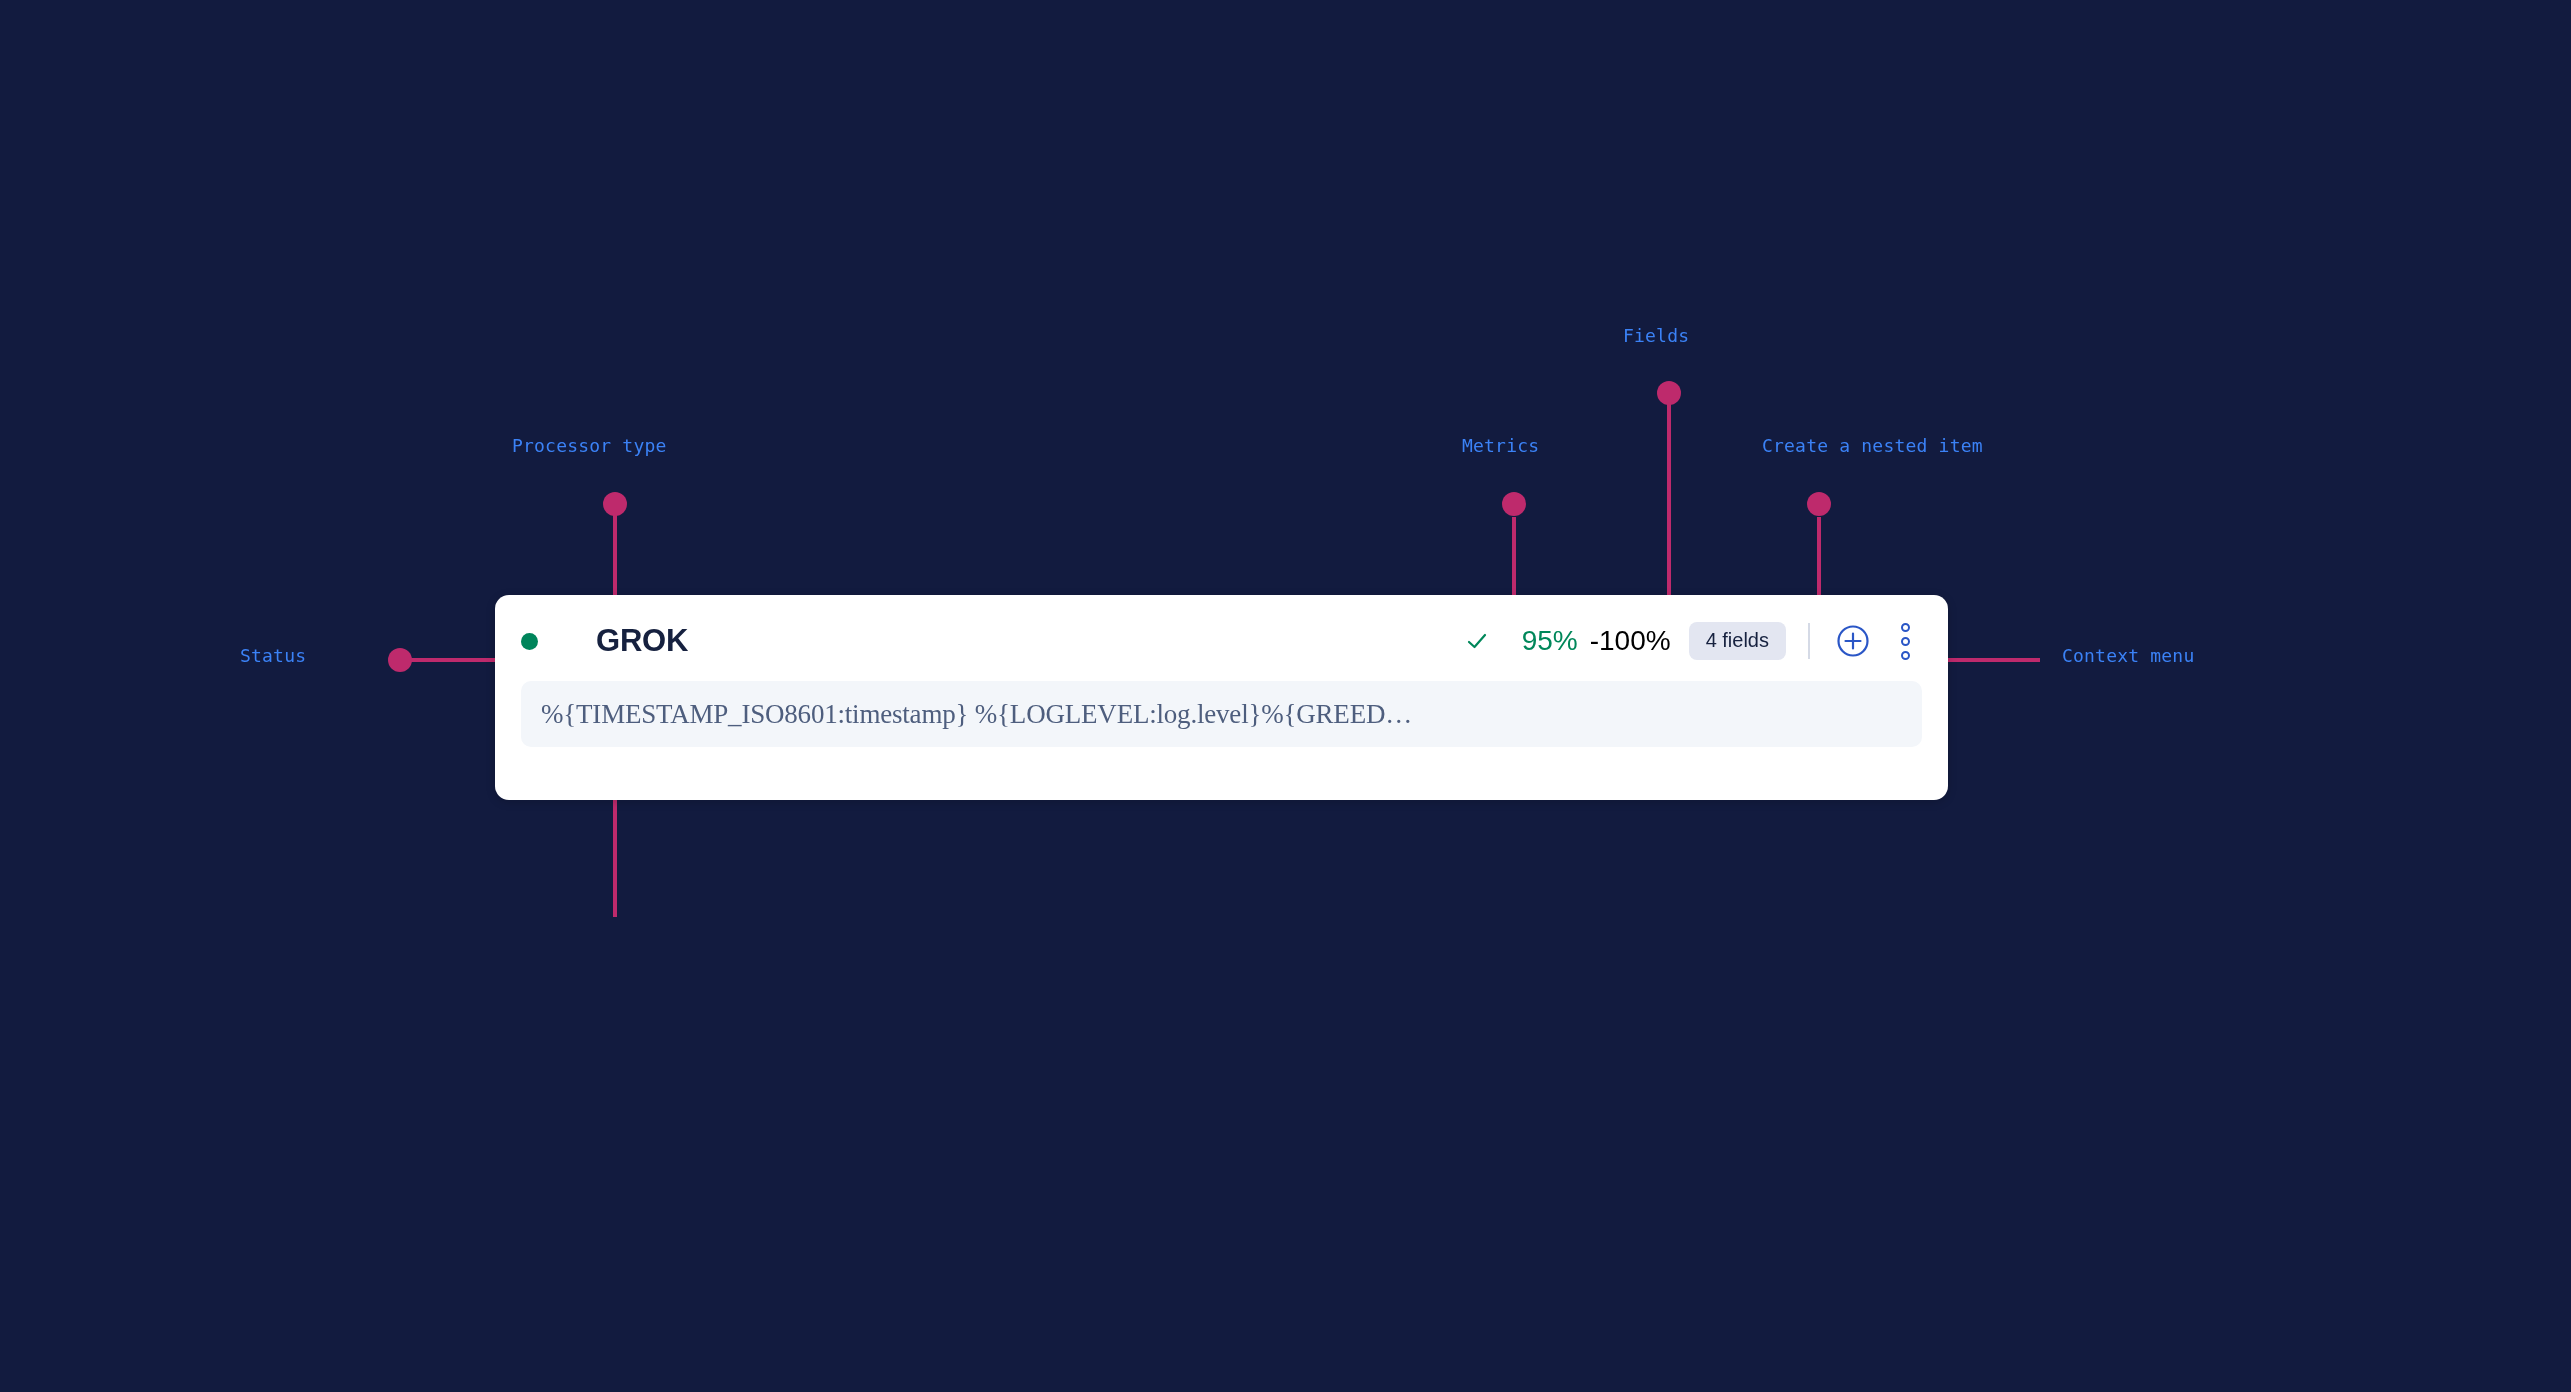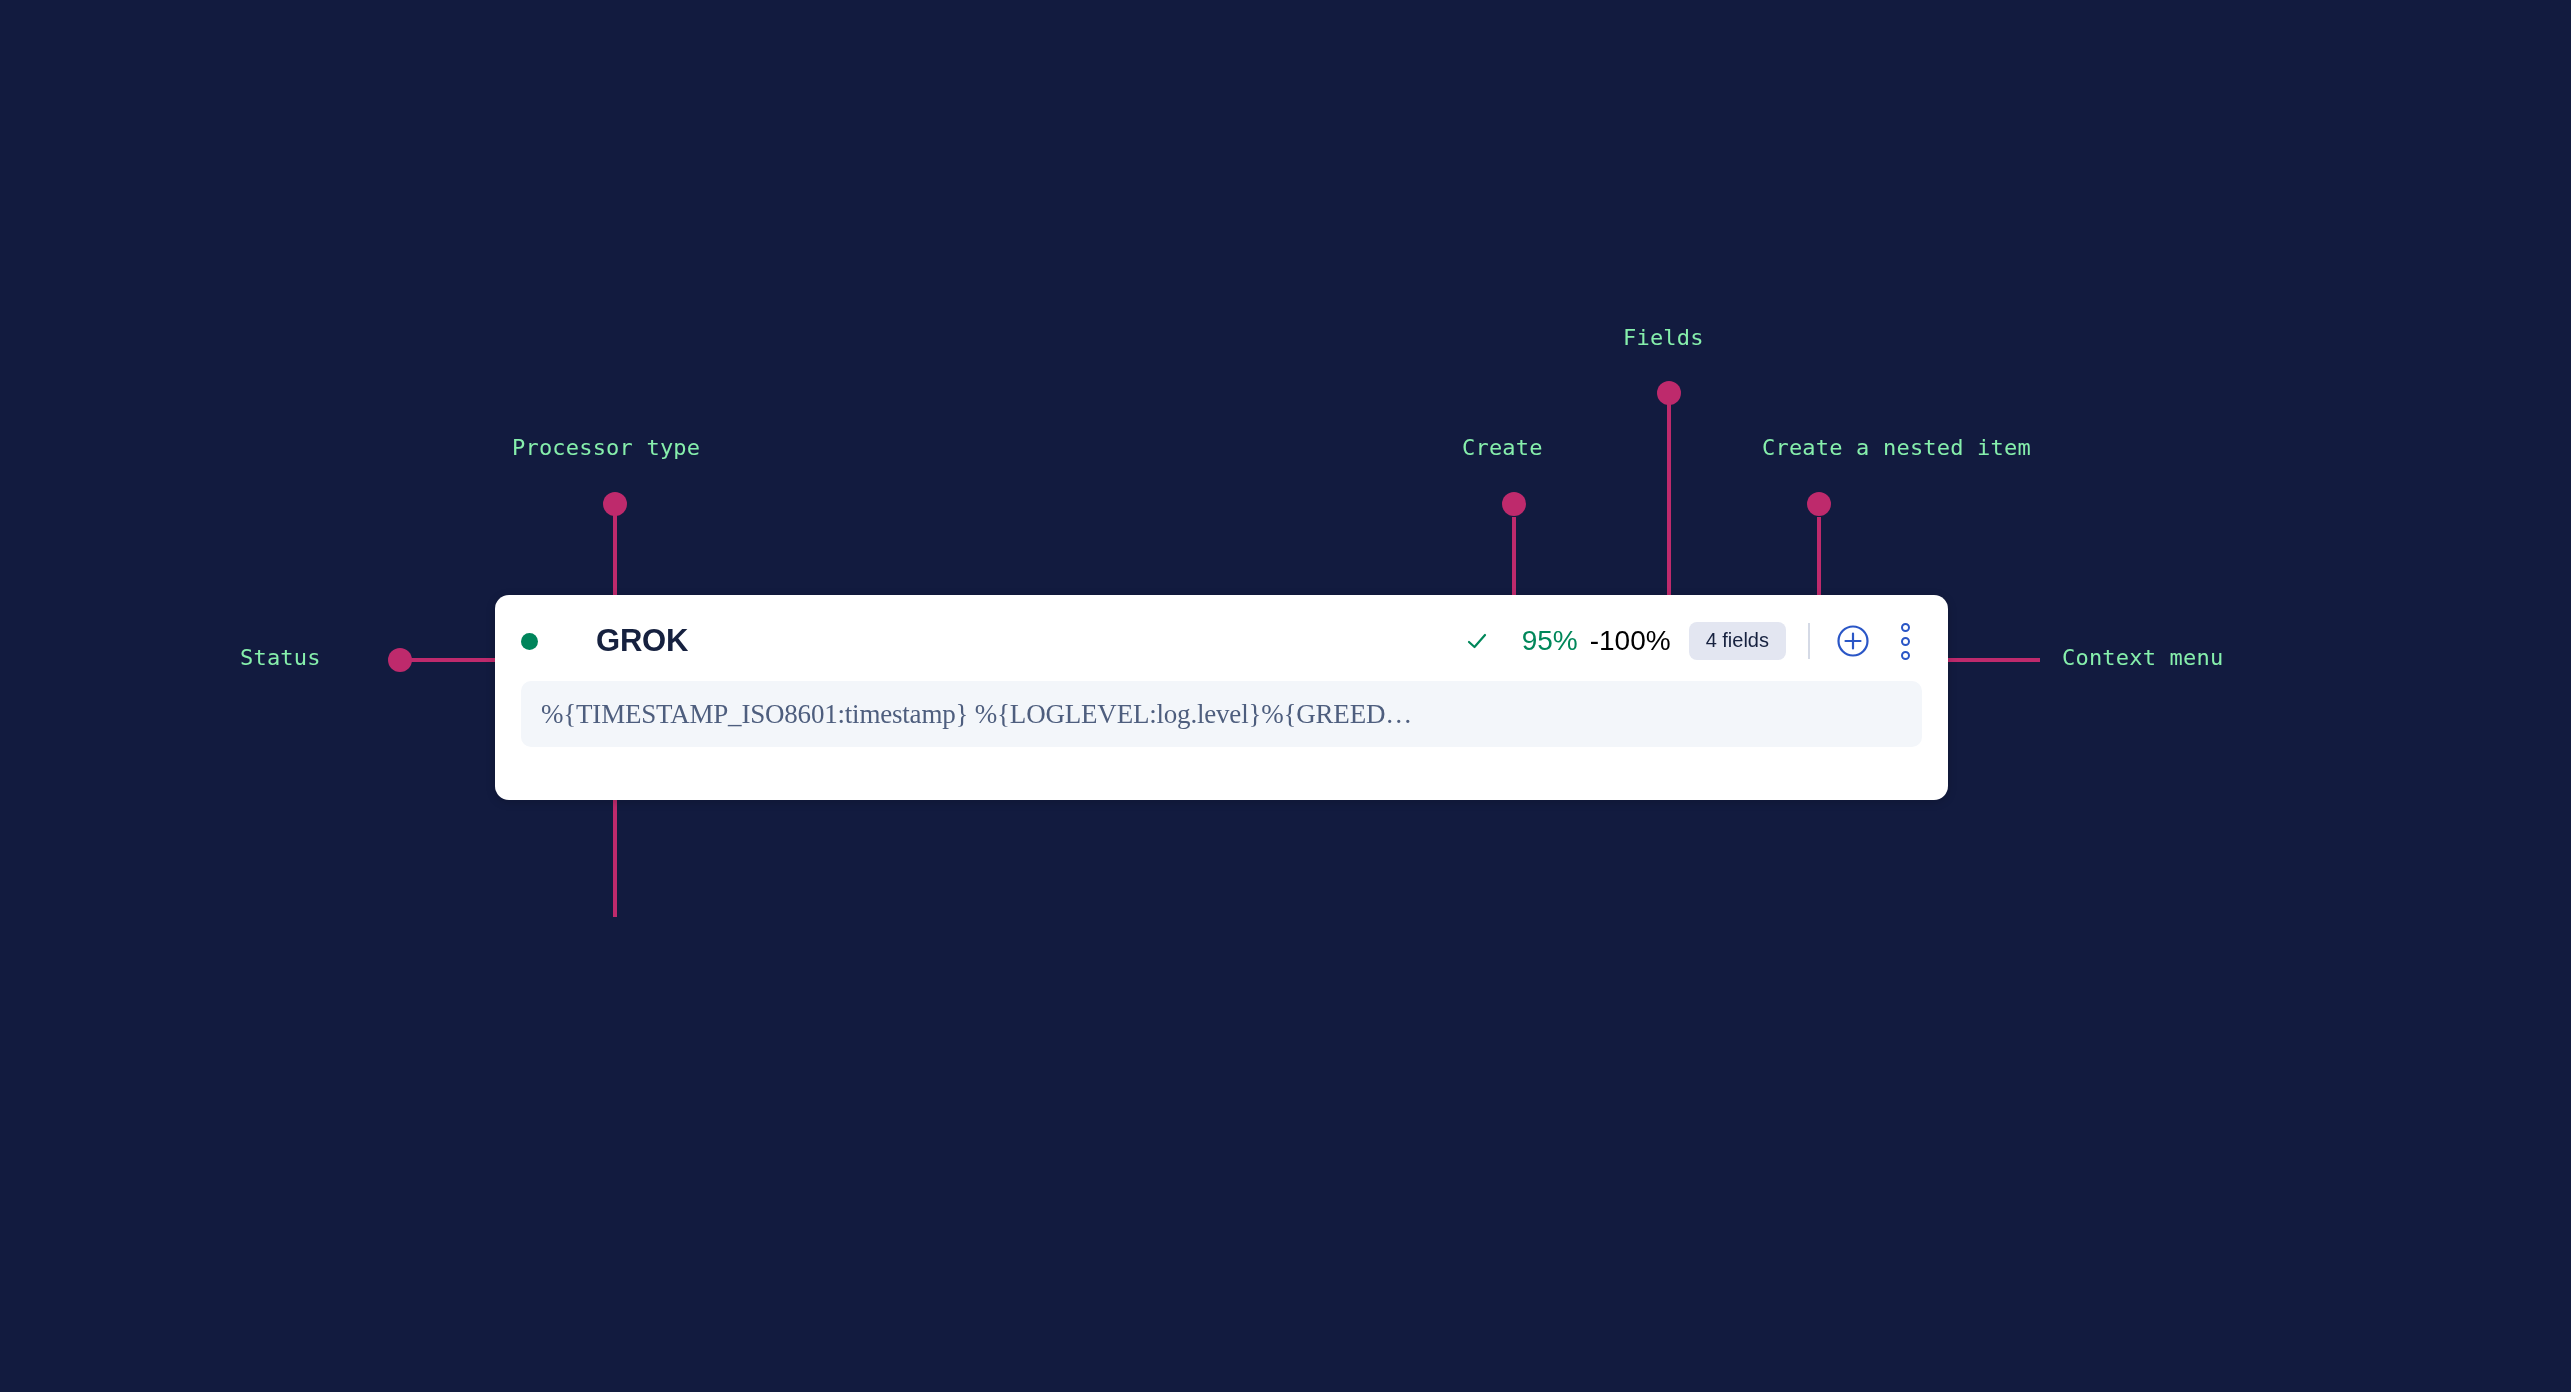--- a/index.html
+++ b/index.html
@@ -18,22 +18,22 @@
 
   #stage {
     position: absolute;
     inset: 0;
   }
 
   
   .anno-label {
     position: absolute;
     font-family: "DejaVu Sans Mono", "Liberation Mono", monospace;
-    font-size: 22px;
-    color: #86efac;
+    font-size: 18px;
+    color: #3b82f6;
     white-space: nowrap;
     letter-spacing: 0.2px;
   }
 
   
   .pin-dot {
     position: absolute;
     width: 24px;
     height: 24px;
     border-radius: 50%;
@@ -193,21 +193,21 @@
 <div id="stage">
 
   <div class="anno-label" style="left:240px; top:645px;">Status</div>
   <div class="pin-line-h" style="left:400px; top:658px; width:112px;"></div>
   <div class="pin-dot" style="left:388px; top:648px;"></div>
 
   <div class="anno-label" style="left:512px; top:435px;">Processor type</div>
   <div class="pin-line-v" style="left:613px; top:505px; height:120px;"></div>
   <div class="pin-dot" style="left:603px; top:492px;"></div>
 
-  <div class="anno-label" style="left:1462px; top:435px;">Create</div>
+  <div class="anno-label" style="left:1462px; top:435px;">Metrics</div>
   <div class="pin-line-v" style="left:1512px; top:517px; height:115px;"></div>
   <div class="pin-dot" style="left:1502px; top:492px;"></div>
 
   <div class="anno-label" style="left:1623px; top:325px;">Fields</div>
   <div class="pin-line-v" style="left:1667px; top:400px; height:232px;"></div>
   <div class="pin-dot" style="left:1657px; top:381px;"></div>
 
   <div class="anno-label" style="left:1762px; top:435px;">Create a nested item</div>
   <div class="pin-line-v" style="left:1817px; top:517px; height:112px;"></div>
   <div class="pin-dot" style="left:1807px; top:492px;"></div>

